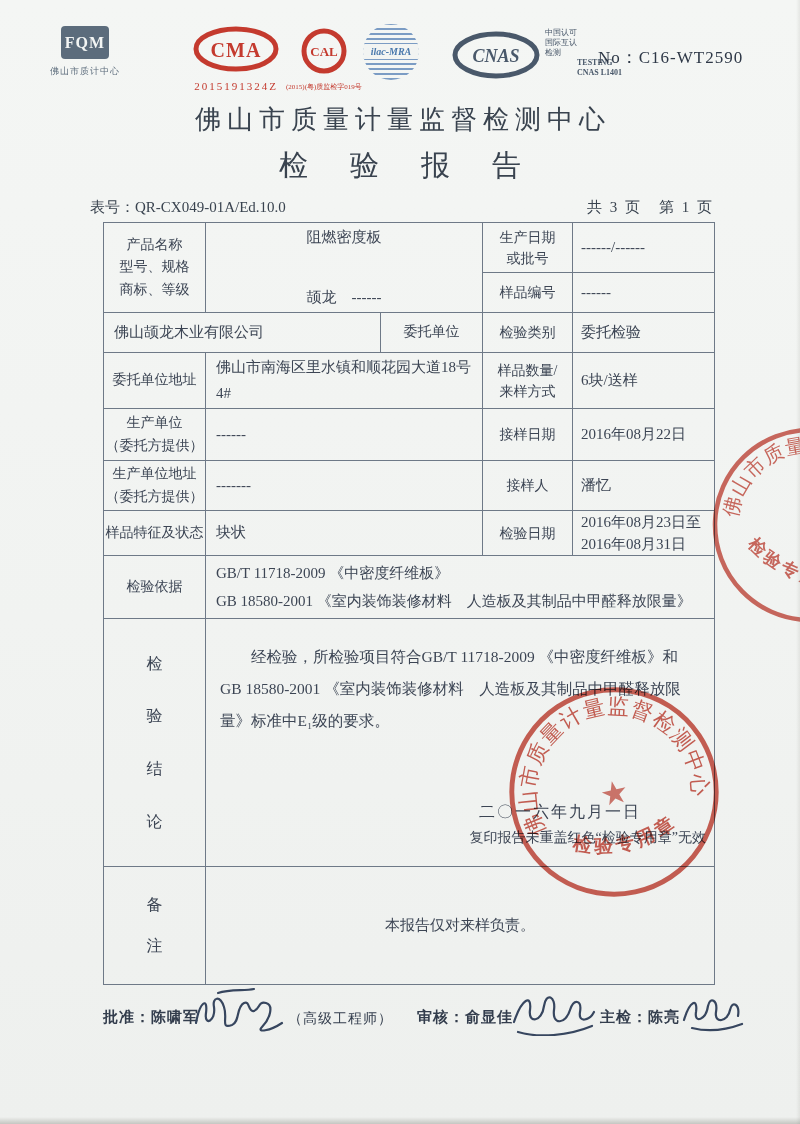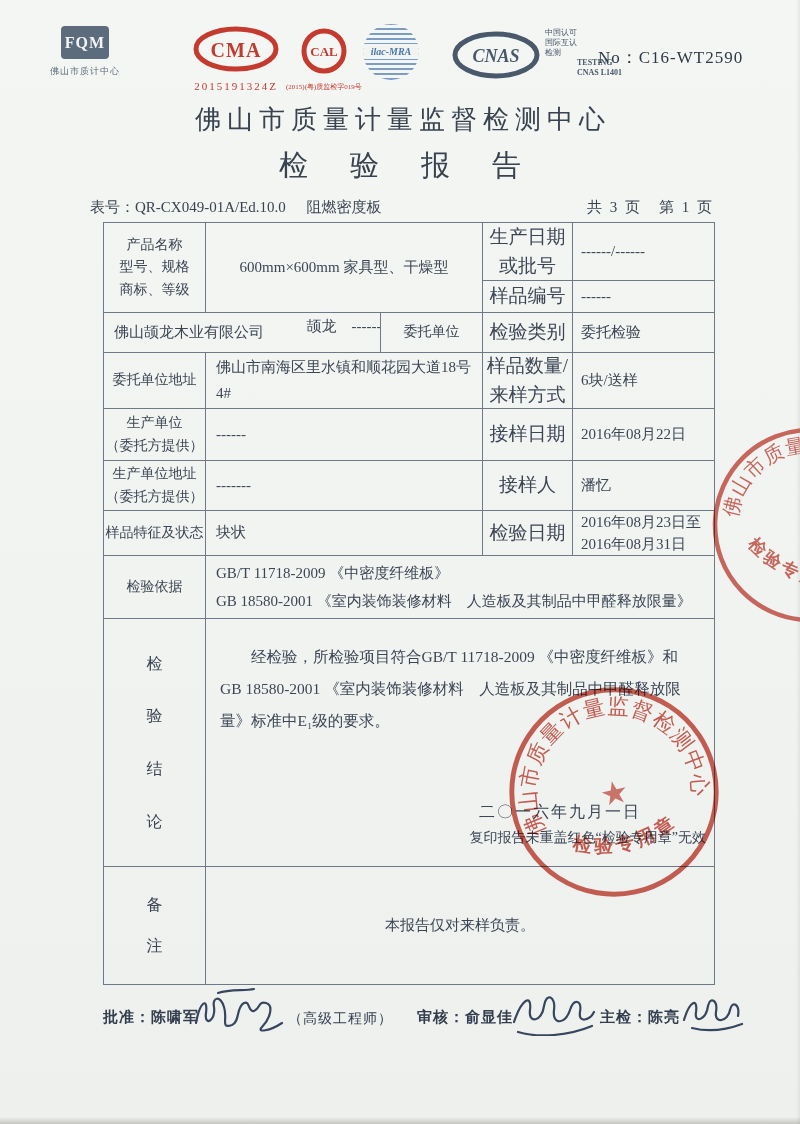--- a/index.html
+++ b/index.html
@@ -49,21 +49,21 @@
   .meta-page{right:86px;letter-spacing:2px;}
 
   
   .tbl{position:absolute;left:103px;top:222px;width:612px;border:1px solid #6e7987;font-size:15px;}
   .tr{display:flex;border-bottom:1px solid #6e7987;}
   .tr:last-child{border-bottom:none;}
   .td{border-right:1px solid #6e7987;display:flex;flex-direction:column;justify-content:center;}
   .td:last-child{border-right:none;}
   .c1{flex:0 0 102px;align-items:center;text-align:center;font-size:14px;line-height:1.6;}
   .c2{flex:0 0 277px;padding-left:10px;line-height:1.7;gap:34px;}
-  .c3{flex:0 0 90px;align-items:center;text-align:center;font-size:19px;line-height:1.5;}
+  .c3{flex:0 0 90px;align-items:center;text-align:center;font-size:14px;line-height:1.5;}
   .c4{flex:1 1 auto;padding-left:8px;line-height:1.5;}
   .center2{align-items:center;text-align:center;padding-left:0;}
   .r1{height:90px;} .r2{height:40px;} .r3{height:56px;} .r4{height:52px;}
   .r5{height:50px;} .r6{height:45px;} .r7{height:63px;} .r8{height:248px;} .r9{height:117px;}
   .r1right{flex:1 1 auto;display:flex;flex-direction:column;}
   .r1sub{display:flex;flex:1;}
   .r1sub.top{border-bottom:1px solid #6e7987;flex:0 0 50px;}
   .vlabel{display:flex;flex-direction:column;justify-content:space-around;align-items:center;
     font-size:16px;padding:18px 0;}
   .merged{flex:1 1 auto;border-right:none;display:block;position:relative;font-family:Liberation Serif, serif;}
@@ -142,21 +142,20 @@
   <div class="tbl">
 
     <div class="tr r1">
       <div class="td c1">
         <div>产品名称</div>
         <div>型号、规格</div>
         <div>商标、等级</div>
       </div>
       <div class="td c2 center2">
         <div>阻燃密度板</div>
-        <div>600mm×600mm 家具型、干燥型</div>
         <div>颉龙　------</div>
       </div>
       <div class="r1right">
         <div class="r1sub top">
           <div class="td c3">
             <div>生产日期</div>
             <div>或批号</div>
           </div>
           <div class="td c4">------/------</div>
         </div>

